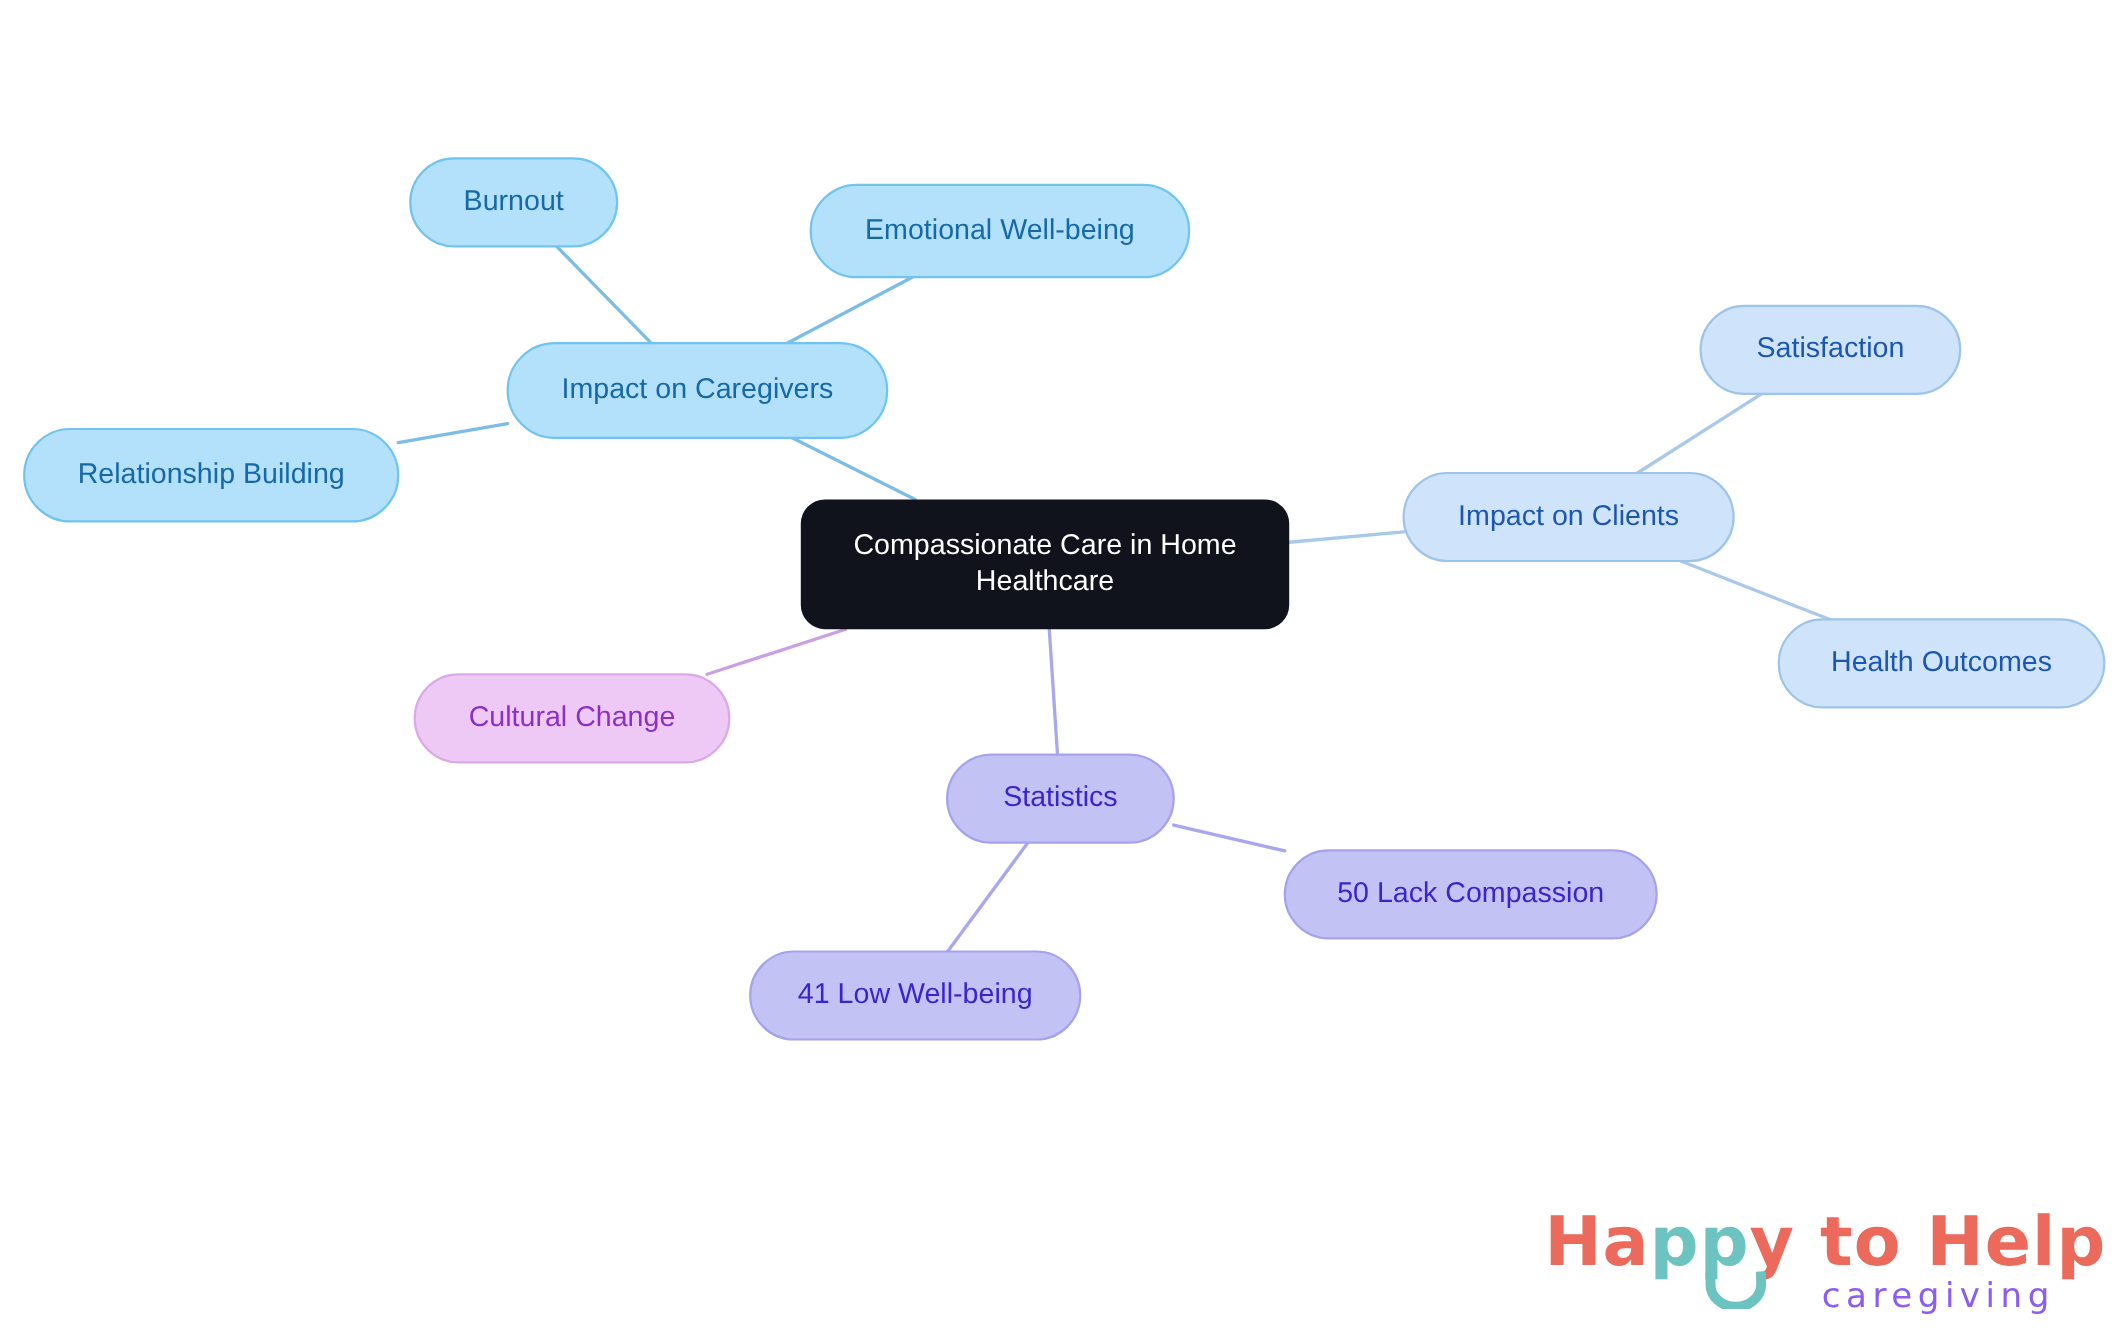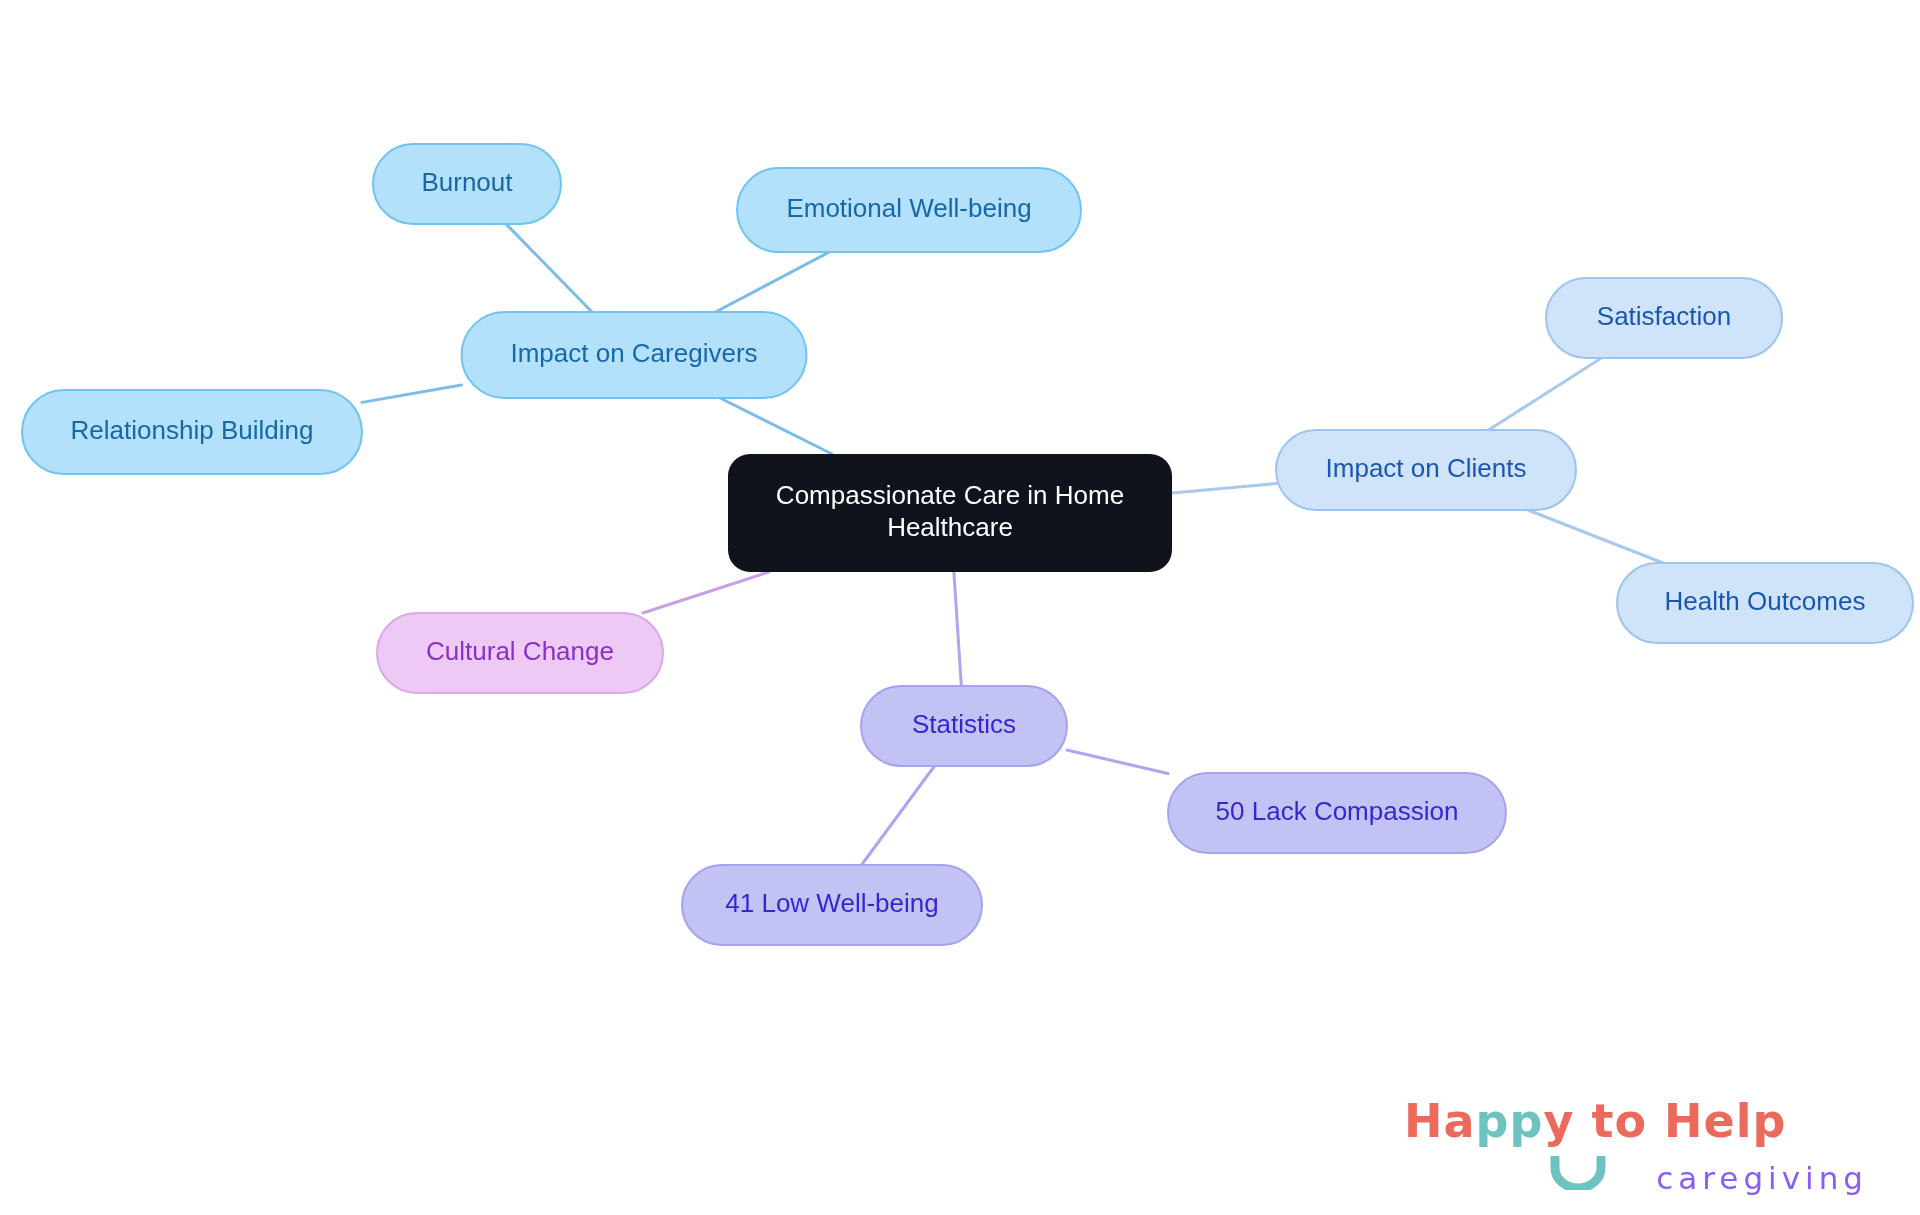--- a/index.html
+++ b/index.html
@@ -43,21 +43,21 @@
     width: 470px;
     height: 104px;
     user-select: none;
   }
   .logo-main {
     position: absolute;
     left: 0;
     top: 0;
     font-family: "DejaVu Sans", sans-serif;
     font-weight: bold;
-    font-size: 46px;
+    font-size: 62px;
     letter-spacing: 1px;
     line-height: 1;
     white-space: nowrap;
   }
   .logo-coral { color: #ec6a5c; }
   .logo-teal  { color: #6cc3c0; }
   .logo-sub {
     position: absolute;
     right: 6px;
     top: 62px;

